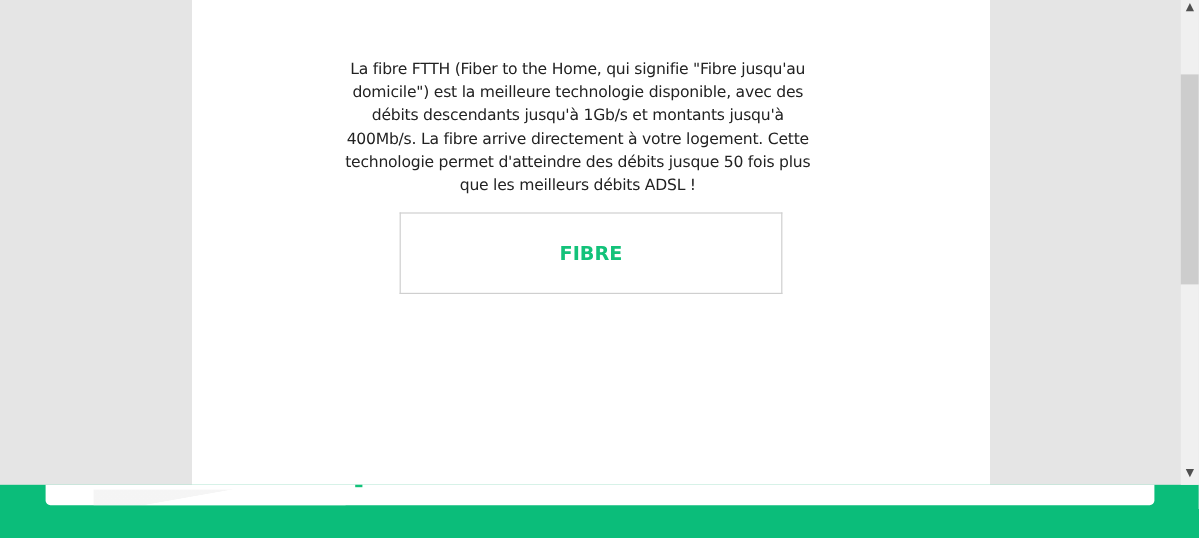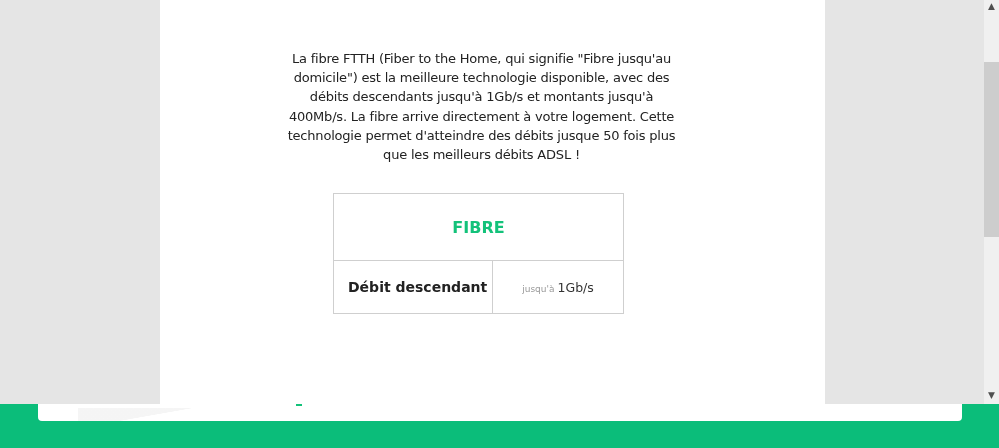--- a/index.html
+++ b/index.html
@@ -1,19 +1,19 @@
 <!DOCTYPE html>
 <html><head>
 <meta charset="utf-8">
 <style>
   html,body{margin:0;padding:0;}
   body{width:999px;height:448px;overflow:hidden;position:relative;background:#e5e5e5;font-family:"DejaVu Sans","Liberation Sans",sans-serif;}
   .page{position:absolute;left:160px;top:0;width:665px;height:404px;background:#fff;}
   .intro{position:absolute;left:119px;top:36px;width:405px;text-align:center;font-size:13px;line-height:19.2px;color:#222;letter-spacing:-0.2px;}
-  table.spec{position:absolute;left:173px;top:193px;width:291px;border-collapse:collapse;}
+  table.spec{position:absolute;left:173px;top:177px;width:319px;border-collapse:collapse;}
   table.spec td{border:1px solid #cfcfcf;}
   .head{height:64px;text-align:center;color:#13c27a;font-weight:bold;font-size:16px;}
   .row td{height:50px;}
   .lbl{width:143px;padding-left:14px;font-weight:bold;font-size:14px;color:#222;}
   .val{text-align:center;font-size:12.5px;color:#333;}
   .val .pre{font-size:9px;color:#999;margin-right:3px;}
   .green{position:absolute;left:0;top:404px;width:999px;height:44px;background:#0bbd7a;}
   .card{position:absolute;left:38px;top:404px;width:924px;height:17px;background:#fff;border-radius:0 0 4px 4px;}
   .ghost{position:absolute;left:40px;top:4px;width:210px;height:13px;background:linear-gradient(170deg,#f4f4f4 40%,#fff 41%);opacity:.9;}
   .dash{position:absolute;left:296px;top:404px;width:6px;height:2px;background:#13c27a;}
@@ -24,24 +24,20 @@
 </head>
 <body>
 
 <div class="page">
   <p class="intro">La fibre FTTH (Fiber to the Home, qui signifie "Fibre jusqu'au domicile") est la meilleure technologie disponible, avec des débits descendants jusqu'à 1Gb/s et montants jusqu'à 400Mb/s. La fibre arrive directement à votre logement. Cette technologie permet d'atteindre des débits jusque 50 fois plus que les meilleurs débits ADSL !</p>
   <table class="spec">
     <tbody>
         <tr>
       <td class="head" colspan="2">FIBRE</td>
     </tr>
-    <tr class="row">
-      <td class="lbl">Débit descendant</td>
-      <td class="val"><span class="pre">jusqu'à</span><span>1Gb/s</span></td>
-    </tr>
   </tbody>
     </table>
 </div>
 
 <div class="green"></div>
 <div class="card">
   <div class="ghost"></div>
 </div>
 <div class="dash"></div>
 

